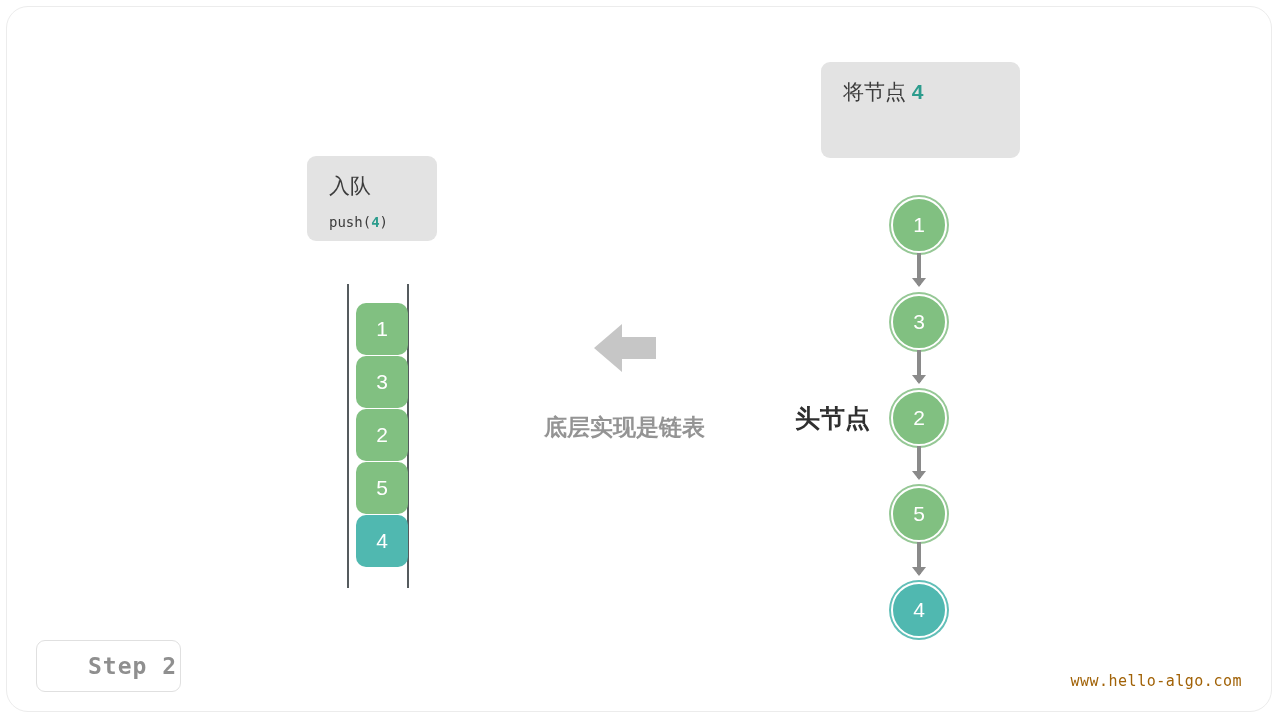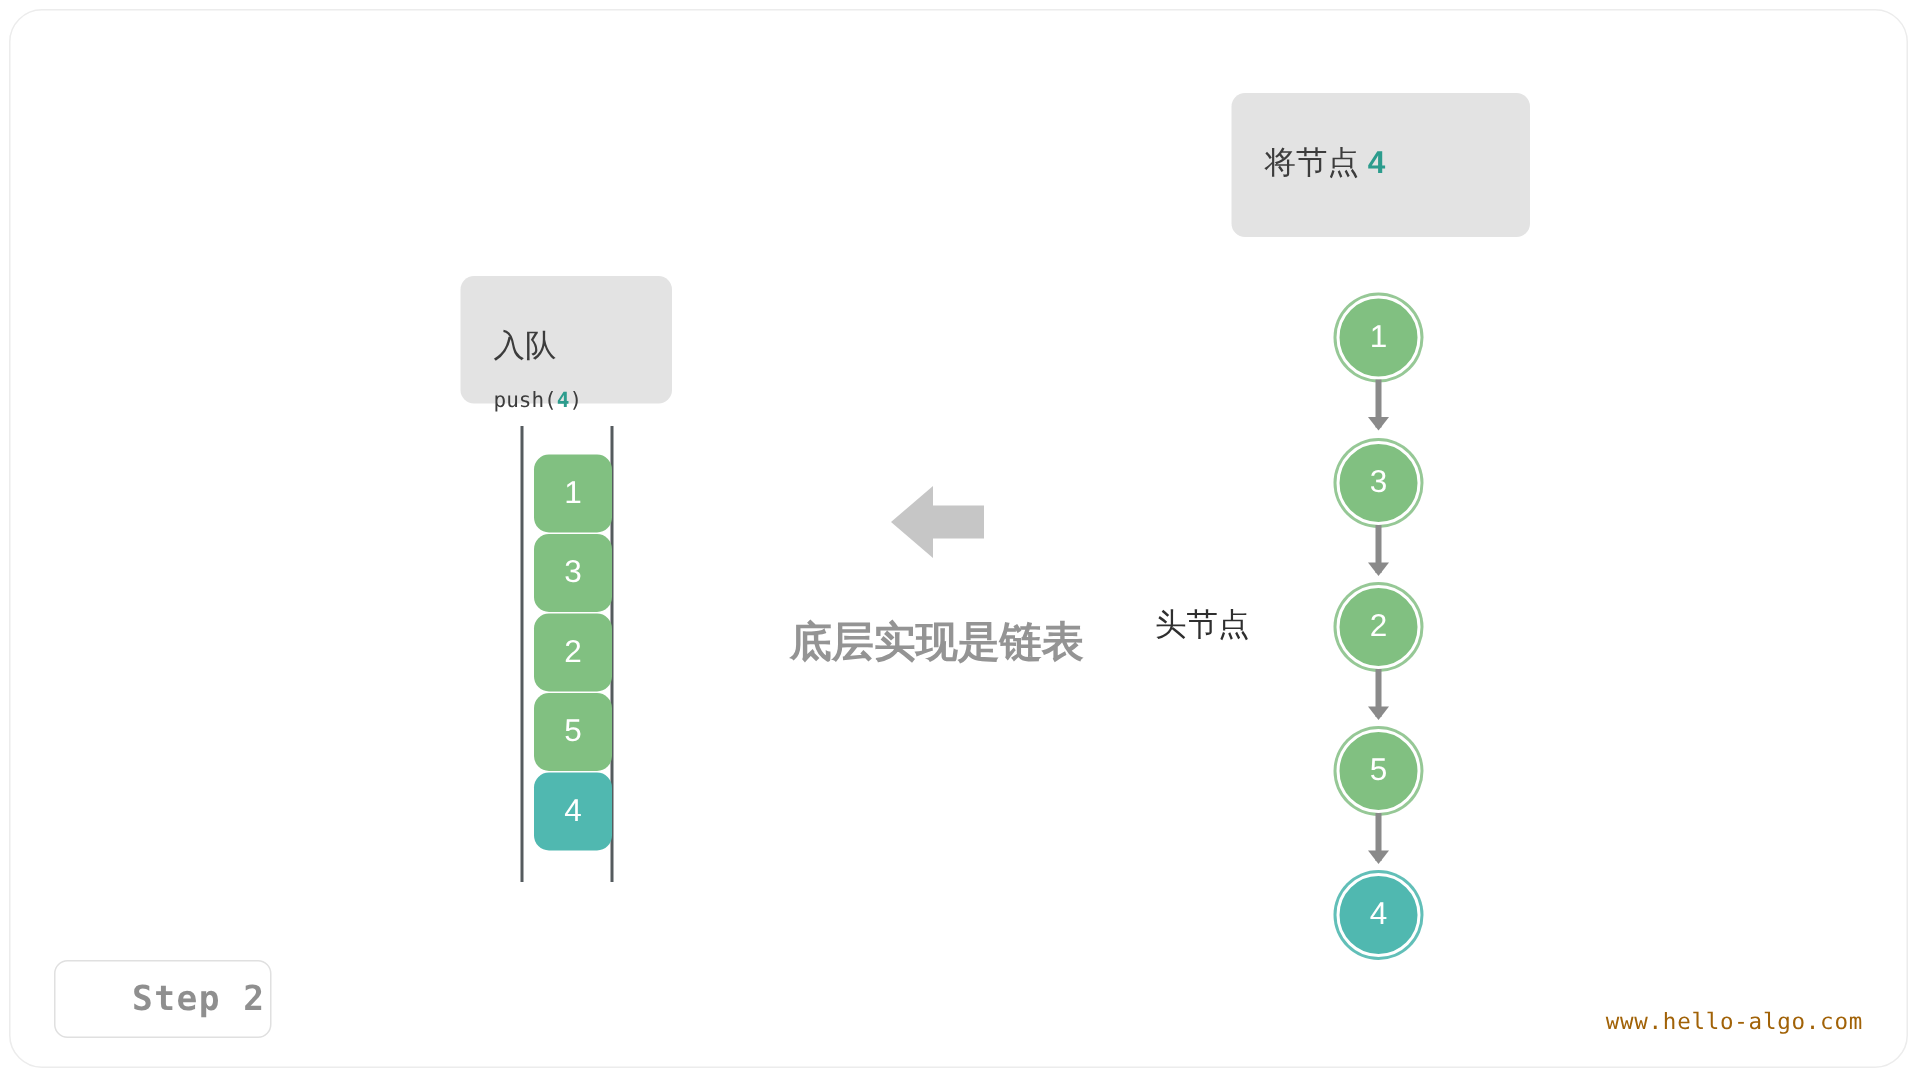--- a/index.html
+++ b/index.html
@@ -35,32 +35,32 @@
   
   .label-box {
     position: absolute;
     background: #e3e3e3;
     border-radius: 9px;
     color: #3c3c3c;
     font-size: 21px;
     line-height: 34px;
     text-align: left;
     box-sizing: border-box;
-    padding: 30px 20px 13px 22px;
+    padding: 13px 20px 13px 22px;
     white-space: nowrap;
   }
   .label-box .mono {
     font-family: "DejaVu Sans Mono", monospace;
     font-size: 14px;
   }
   .accent-num {
     color: #2c9c8d;
     font-weight: bold;
   }
-  #push-label { left: 307px; top: 184px; width: 141px; height: 85px; }
+  #push-label { left: 307px; top: 156px; width: 130px; height: 85px; }
   #append-label { left: 821px; top: 62px; width: 199px; height: 96px; }
   #append-label .row { display: block; }
 
   
   #queue-column {
     position: absolute;
     left: 340px;
     top: 280px;
     width: 76px;
     height: 312px;
@@ -97,21 +97,21 @@
     width: 62px;
     height: 56px;
   }
   #mid-caption {
     position: absolute;
     left: 497px;
     top: 408px;
     width: 255px;
     text-align: center;
     color: #949494;
-    font-size: 28px;
+    font-size: 23px;
     font-weight: bold;
     line-height: 39px;
   }
   #mid-caption span { display: block; }
 
   
   #linked-list {
     position: absolute;
     left: 770px;
     top: 190px;
@@ -149,23 +149,24 @@
     left: 142px;
     width: 0;
     height: 0;
     border-left: 7px solid transparent;
     border-right: 7px solid transparent;
     border-top: 9px solid #8a8a8a;
   }
   .node-tag {
     position: absolute;
     color: #2f2f2f;
-    font-size: 21px;
-    font-weight: normal;
+    font-size: 25px;
+    font-weight: bold;
     white-space: nowrap;
+    text-align: right;
   }
   #head-tag { left: 0px;  top: 212px; width: 100px; }
 
   
   #step-badge {
     position: absolute;
     left: 36px;
     top: 640px;
     width: 145px;
     height: 52px;

